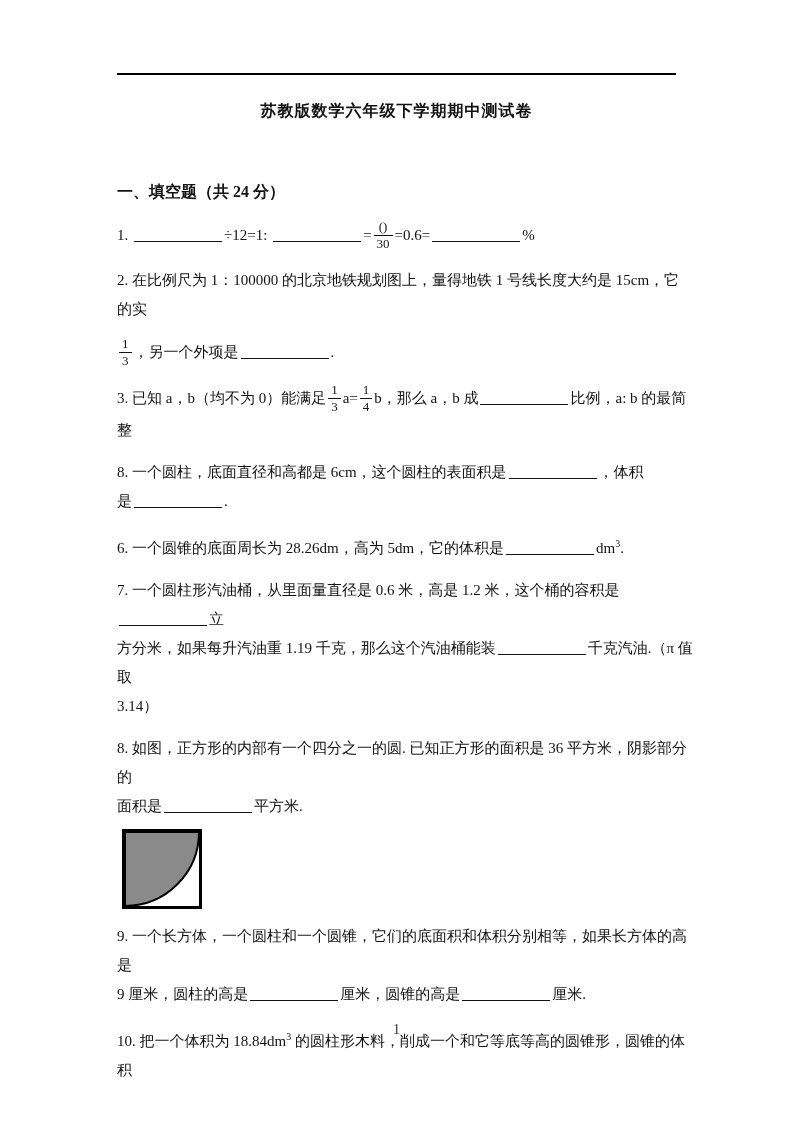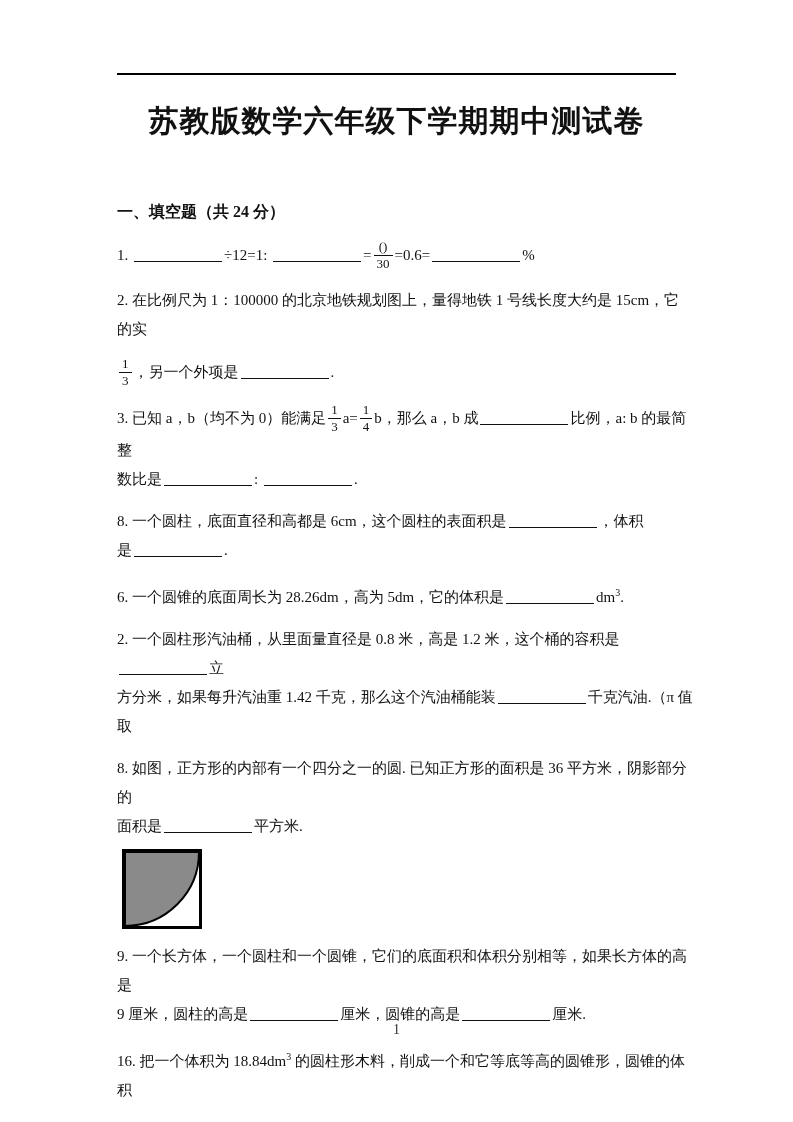--- a/index.html
+++ b/index.html
@@ -12,21 +12,21 @@
     overflow:hidden;
   }
   .top-rule{
     margin:73px 117px 0 117px;
     height:0;
     border-top:2px solid #000000;
   }
   .title{
     margin:26px 0 0 0;
     text-align:center;
-    font-size:30px;
+    font-size:16px;
     font-weight:bold;
     letter-spacing:1px;
   }
   .section-heading{
     margin:60px 0 17px 117px;
     font-size:16px;
     font-weight:bold;
   }
   .questions{
     margin:8px 100px 0 117px;
@@ -81,46 +81,46 @@
         <div class="qline"><span class="qtext">1. </span><span class="blank"></span><span class="qtext">÷12=1: </span><span class="blank"></span><span class="qtext">=</span><span class="frac"><span class="fnum">()</span><span class="fden">30</span></span><span class="qtext">=0.6=</span><span class="blank"></span><span class="qtext">%</span></div>
       </div>
       <div class="question">
         <div class="qline"><span class="qtext">2. 在比例尺为 1：100000 的北京地铁规划图上，量得地铁 1 号线长度大约是 15cm，它的实</span></div>
       </div>
       <div class="question">
         <div class="qline"><span class="frac"><span class="fnum">1</span><span class="fden">3</span></span><span class="qtext">，另一个外项是</span><span class="blank"></span><span class="qtext">.</span></div>
       </div>
       <div class="question">
         <div class="qline"><span class="qtext">3. 已知 a，b（均不为 0）能满足</span><span class="frac"><span class="fnum">1</span><span class="fden">3</span></span><span class="qtext">a=</span><span class="frac"><span class="fnum">1</span><span class="fden">4</span></span><span class="qtext">b，那么 a，b 成</span><span class="blank"></span><span class="qtext">比例，a: b 的最简整</span></div>
-        <div class="qline"><span class="qtext">数比是</span><span class="blank"></span><span class="qtext">: </span><span class="blank"></span><span class="qtext">.</span></div>
       </div>
       <div class="question">
         <div class="qline"><span class="qtext">8. 一个圆柱，底面直径和高都是 6cm，这个圆柱的表面积是</span><span class="blank"></span><span class="qtext">，体积</span></div>
         <div class="qline"><span class="qtext">是</span><span class="blank"></span><span class="qtext">.</span></div>
       </div>
       <div class="question">
         <div class="qline"><span class="qtext">6. 一个圆锥的底面周长为 28.26dm，高为 5dm，它的体积是</span><span class="blank"></span><span class="qtext">dm</span><sup class="qsup">3</sup><span class="qtext">.</span></div>
       </div>
       <div class="question">
-        <div class="qline"><span class="qtext">2. 一个圆柱形汽油桶，从里面量直径是 0.8 米，高是 1.2 米，这个桶的容积是</span><span class="blank"></span><span class="qtext">立</span></div>
-        <div class="qline"><span class="qtext">方分米，如果每升汽油重 1.42 千克，那么这个汽油桶能装</span><span class="blank"></span><span class="qtext">千克汽油.（π 值取</span></div>
+        <div class="qline"><span class="qtext">7. 一个圆柱形汽油桶，从里面量直径是 0.6 米，高是 1.2 米，这个桶的容积是</span><span class="blank"></span><span class="qtext">立</span></div>
+        <div class="qline"><span class="qtext">方分米，如果每升汽油重 1.19 千克，那么这个汽油桶能装</span><span class="blank"></span><span class="qtext">千克汽油.（π 值取</span></div>
+        <div class="qline"><span class="qtext">3.14）</span></div>
       </div>
       <div class="question">
         <div class="qline"><span class="qtext">8. 如图，正方形的内部有一个四分之一的圆. 已知正方形的面积是 36 平方米，阴影部分的</span></div>
         <div class="qline"><span class="qtext">面积是</span><span class="blank"></span><span class="qtext">平方米.</span></div>
         <div class="qline figure-line">
           <svg width="80" height="80" viewBox="0 0 80 80">
     <rect x="1.5" y="1.5" width="77" height="77" stroke="none" fill="#ffffff"></rect>
     <path d="M 3 3 L 77 3 A 74 74 0 0 1 3 77 Z" stroke="#000000" stroke-width="2" fill="#8a8a8a"></path>
     <rect x="1.5" y="1.5" width="77" height="77" fill="none" stroke-width="3" stroke="#000000"></rect>
   </svg>
         </div>
       </div>
       <div class="question">
         <div class="qline"><span class="qtext">9. 一个长方体，一个圆柱和一个圆锥，它们的底面积和体积分别相等，如果长方体的高是</span></div>
         <div class="qline"><span class="qtext">9 厘米，圆柱的高是</span><span class="blank"></span><span class="qtext">厘米，圆锥的高是</span><span class="blank"></span><span class="qtext">厘米.</span></div>
       </div>
       <div class="question">
-        <div class="qline"><span class="qtext">16. 把一个体积为 18.84dm</span><sup class="qsup">3</sup><span class="qtext"> 的圆柱形木料，削成一个和它等底等高的圆锥形，圆锥的体积</span></div>
+        <div class="qline"><span class="qtext">10. 把一个体积为 18.84dm</span><sup class="qsup">3</sup><span class="qtext"> 的圆柱形木料，削成一个和它等底等高的圆锥形，圆锥的体积</span></div>
       </div>
     </div>
   <div class="page-number">1</div>
 </div>
 
 </body></html>

